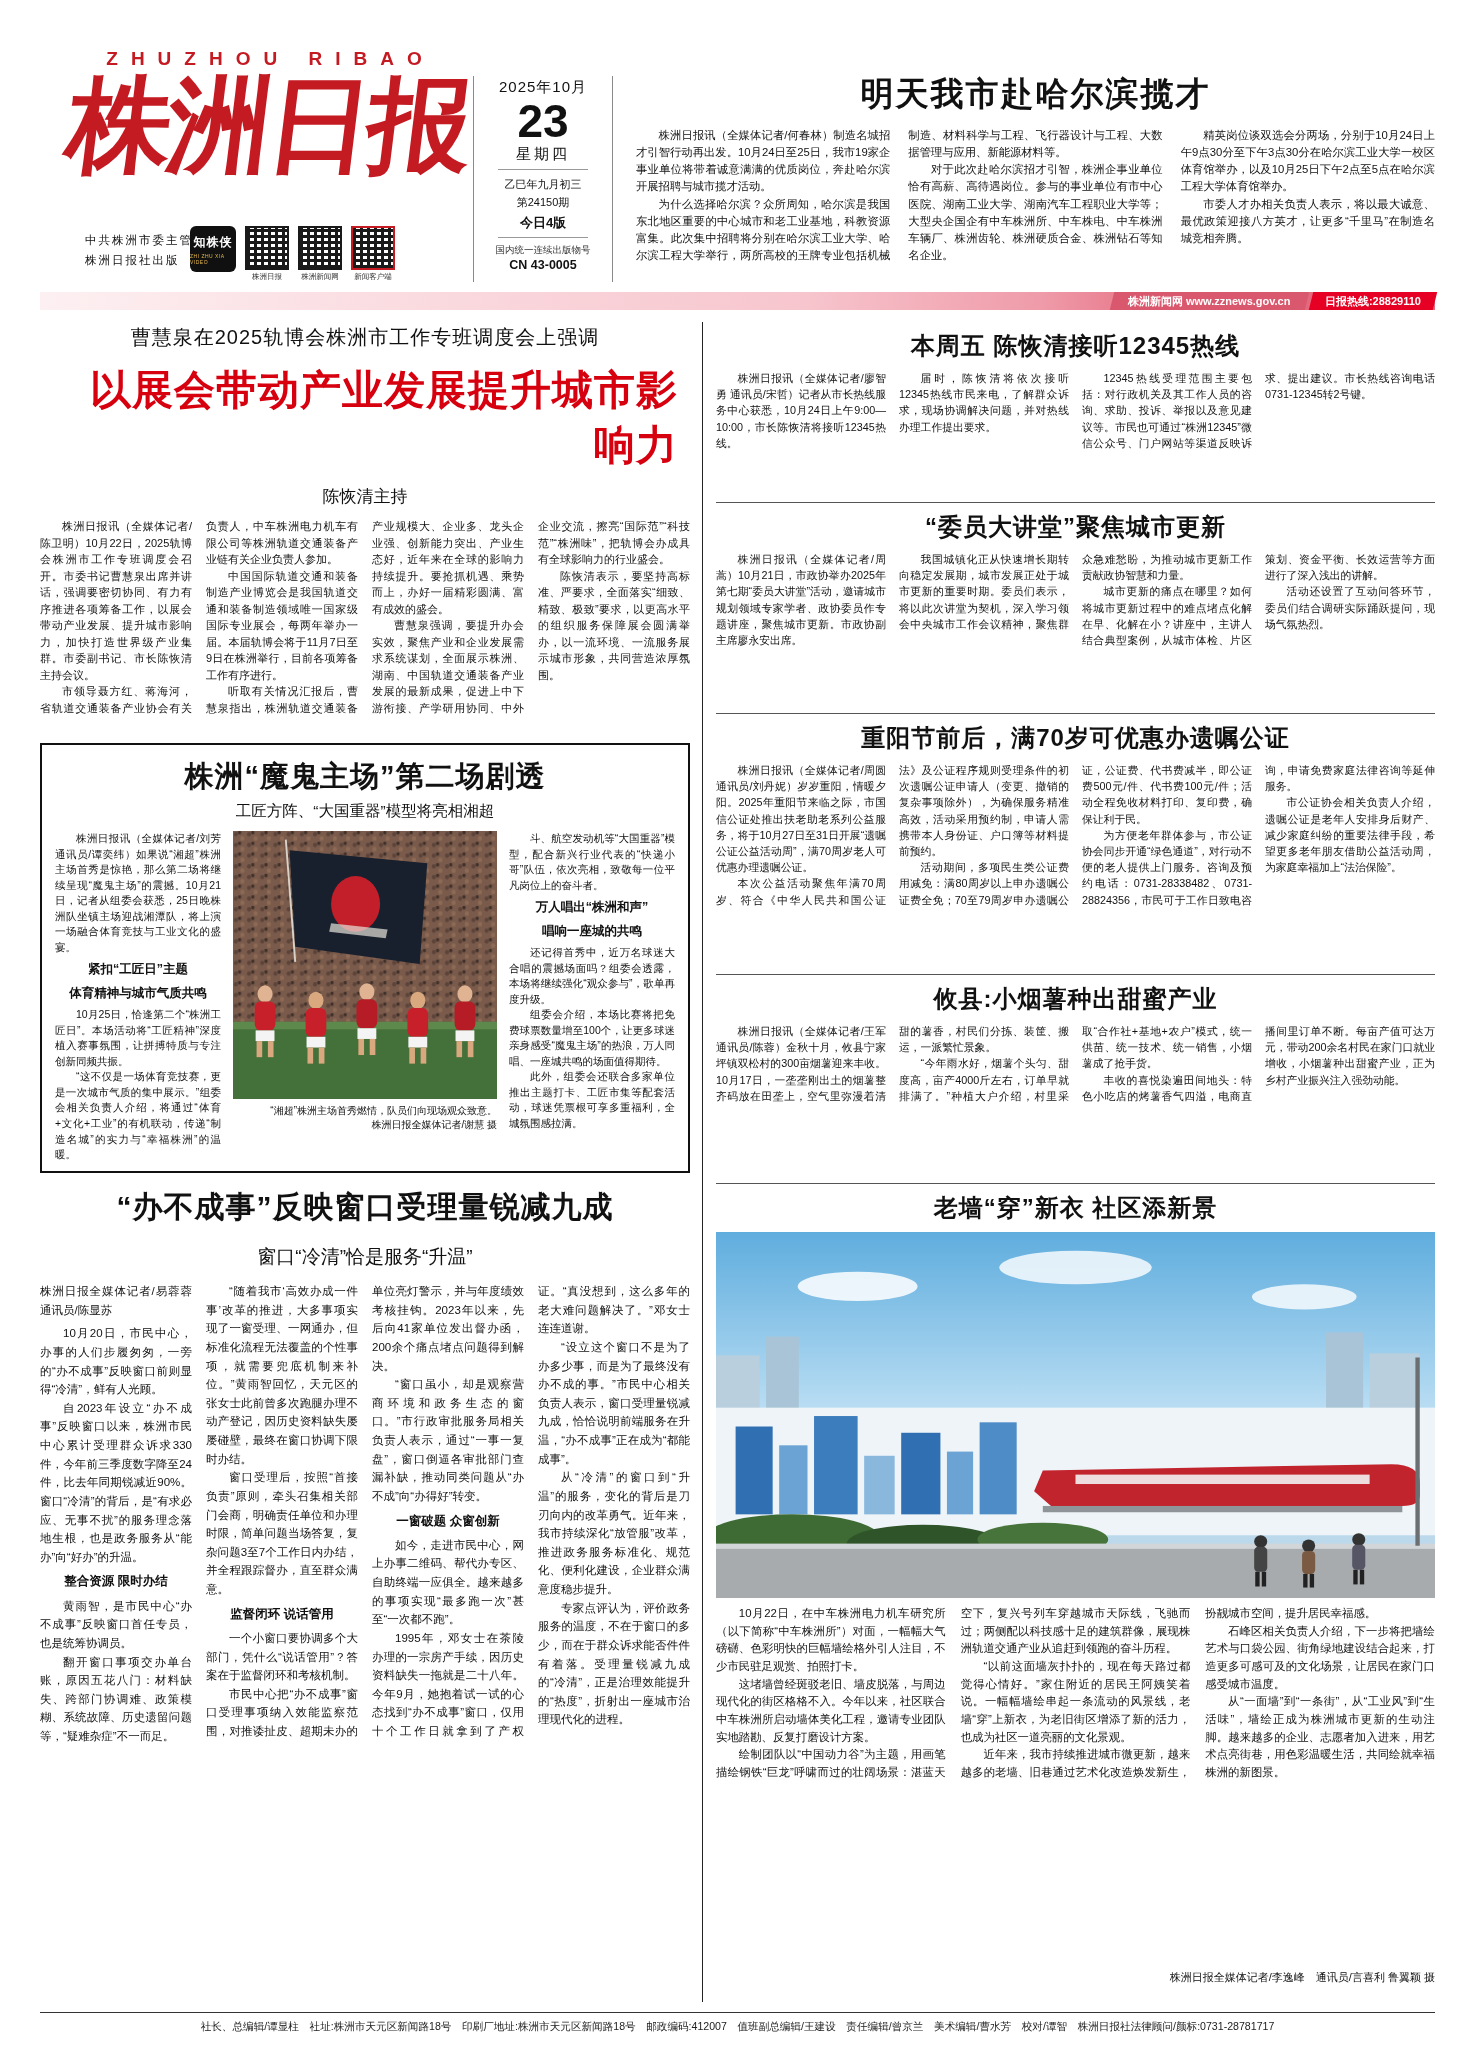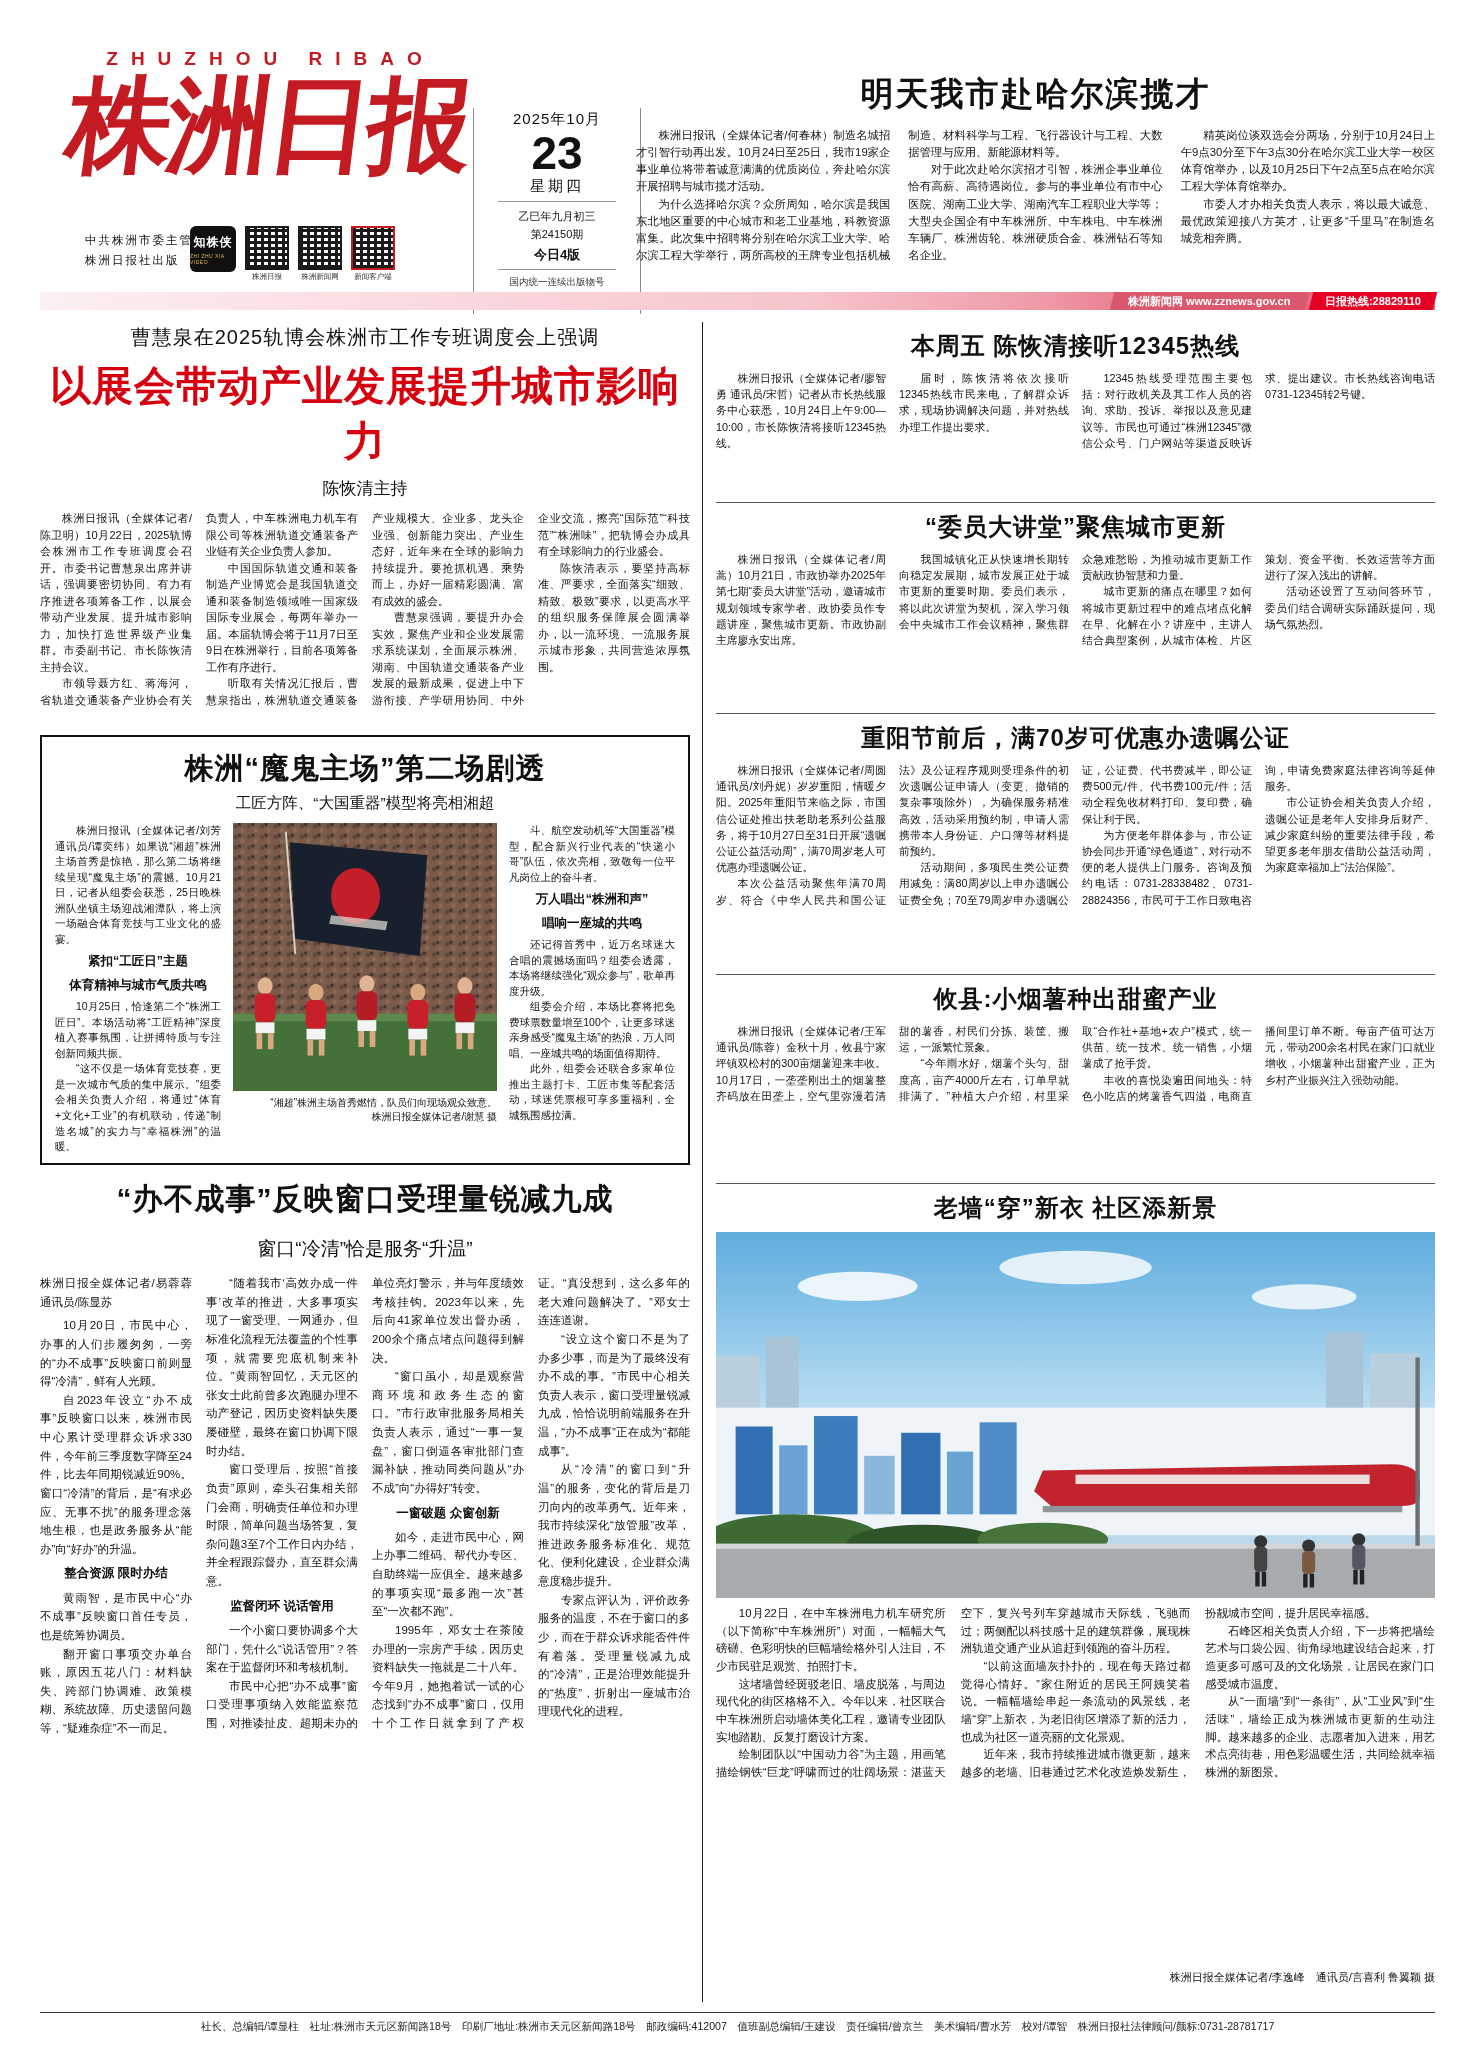--- a/index.html
+++ b/index.html
@@ -16,23 +16,23 @@
   .zzx{width:46px;height:46px;background:#101010;color:#fff;display:flex;flex-direction:column;
        align-items:center;justify-content:center;border-radius:6px;}
   .zzx .n{font-size:12px;font-weight:bold;letter-spacing:1px;}
   .zzx .s{font-size:5px;color:#e6b84c;margin-top:2px;letter-spacing:.5px;}
   .qr{width:44px;height:44px;border:2px solid #1a1a1a;box-sizing:border-box;
       background-image:repeating-linear-gradient(0deg,#1a1a1a 0 3px,transparent 3px 6px),
                        repeating-linear-gradient(90deg,#1a1a1a 0 3px,#fff 3px 7px);}
   .qr.red{border-color:#c41a22;}
   .qr-item{display:flex;flex-direction:column;align-items:center;gap:2px;}
   .qr-item .lbl{font-size:7.5px;color:#333;}
-  .datebox{position:absolute;left:433px;top:42px;width:168px;height:206px;
+  .datebox{position:absolute;left:433px;top:42px;width:140px;height:206px;
            border-left:1px solid #8a8a8a;border-right:1px solid #8a8a8a;text-align:center;
-           padding:2px 20px;box-sizing:border-box;margin-top:32px;}
+           padding:2px 20px;box-sizing:border-box;}
   .db-ym{font-size:15px;letter-spacing:1px;}
   .db-day{font-size:46px;font-weight:bold;line-height:1.05;}
   .db-week{font-size:15px;letter-spacing:3px;}
   .db-rule{border:none;border-top:1px solid #999;margin:5px 4px;}
   .db-small{font-size:11px;line-height:1.65;}
   .db-ed{font-size:13px;font-weight:bold;margin:2px 0;}
   .db-serial-lbl{font-size:9.5px;color:#333;line-height:1.4;}
   .db-serial{font-size:12.5px;font-weight:bold;margin-top:2px;}
   .top-article{position:absolute;left:596px;right:0;top:38px;bottom:6px;}
   .top-article h1{margin:0 0 10px;text-align:center;font-size:33px;letter-spacing:2px;}
@@ -49,21 +49,21 @@
            padding:0 16px;font-weight:bold;transform:skewX(-14deg);margin-right:4px;}
   .ib-site span,.ib-hot span{display:inline-block;transform:skewX(14deg);}
   .ib-hot{background:#e60023;color:#fff;font-size:11px;display:flex;align-items:center;
           padding:0 14px;font-weight:bold;transform:skewX(-14deg);}
   
   .content{position:absolute;left:40px;right:40px;top:322px;bottom:62px;display:flex;gap:0;}
   .col-left{width:662px;flex:0 0 662px;padding-right:12px;box-sizing:border-box;}
   .col-right{flex:1;border-left:1px solid #222;padding-left:13px;}
   
   .kicker{text-align:center;font-size:20px;letter-spacing:1px;margin:2px 0 8px;}
-  .lead-headline{text-align:center;font-size:41px;font-weight:bold;color:#d6000f;letter-spacing:1px;margin:4px;}
+  .lead-headline{text-align:right;font-size:41px;font-weight:bold;color:#d6000f;letter-spacing:1px;margin:12px;}
   .lead-byline{text-align:center;font-size:17px;margin:8px 0 10px;}
   .lead-body{columns:4;column-gap:14px;font-size:11px;line-height:1.5;text-align:justify;
              height:212px;overflow:hidden;}
   
   .box-article{border:2px solid #111;margin-top:13px;height:430px;box-sizing:border-box;padding:10px 13px;}
   .box-title{text-align:center;font-size:29px;font-weight:bold;margin:2px 0 4px;letter-spacing:1px;}
   .box-subtitle{text-align:center;font-size:15.5px;margin:0 0 9px;}
   .box-row{display:flex;gap:12px;height:330px;}
   .box-col{width:166px;flex:0 0 166px;font-size:10.5px;line-height:1.48;text-align:justify;overflow:hidden;}
   .box-photo-wrap{flex:1;display:flex;flex-direction:column;}

